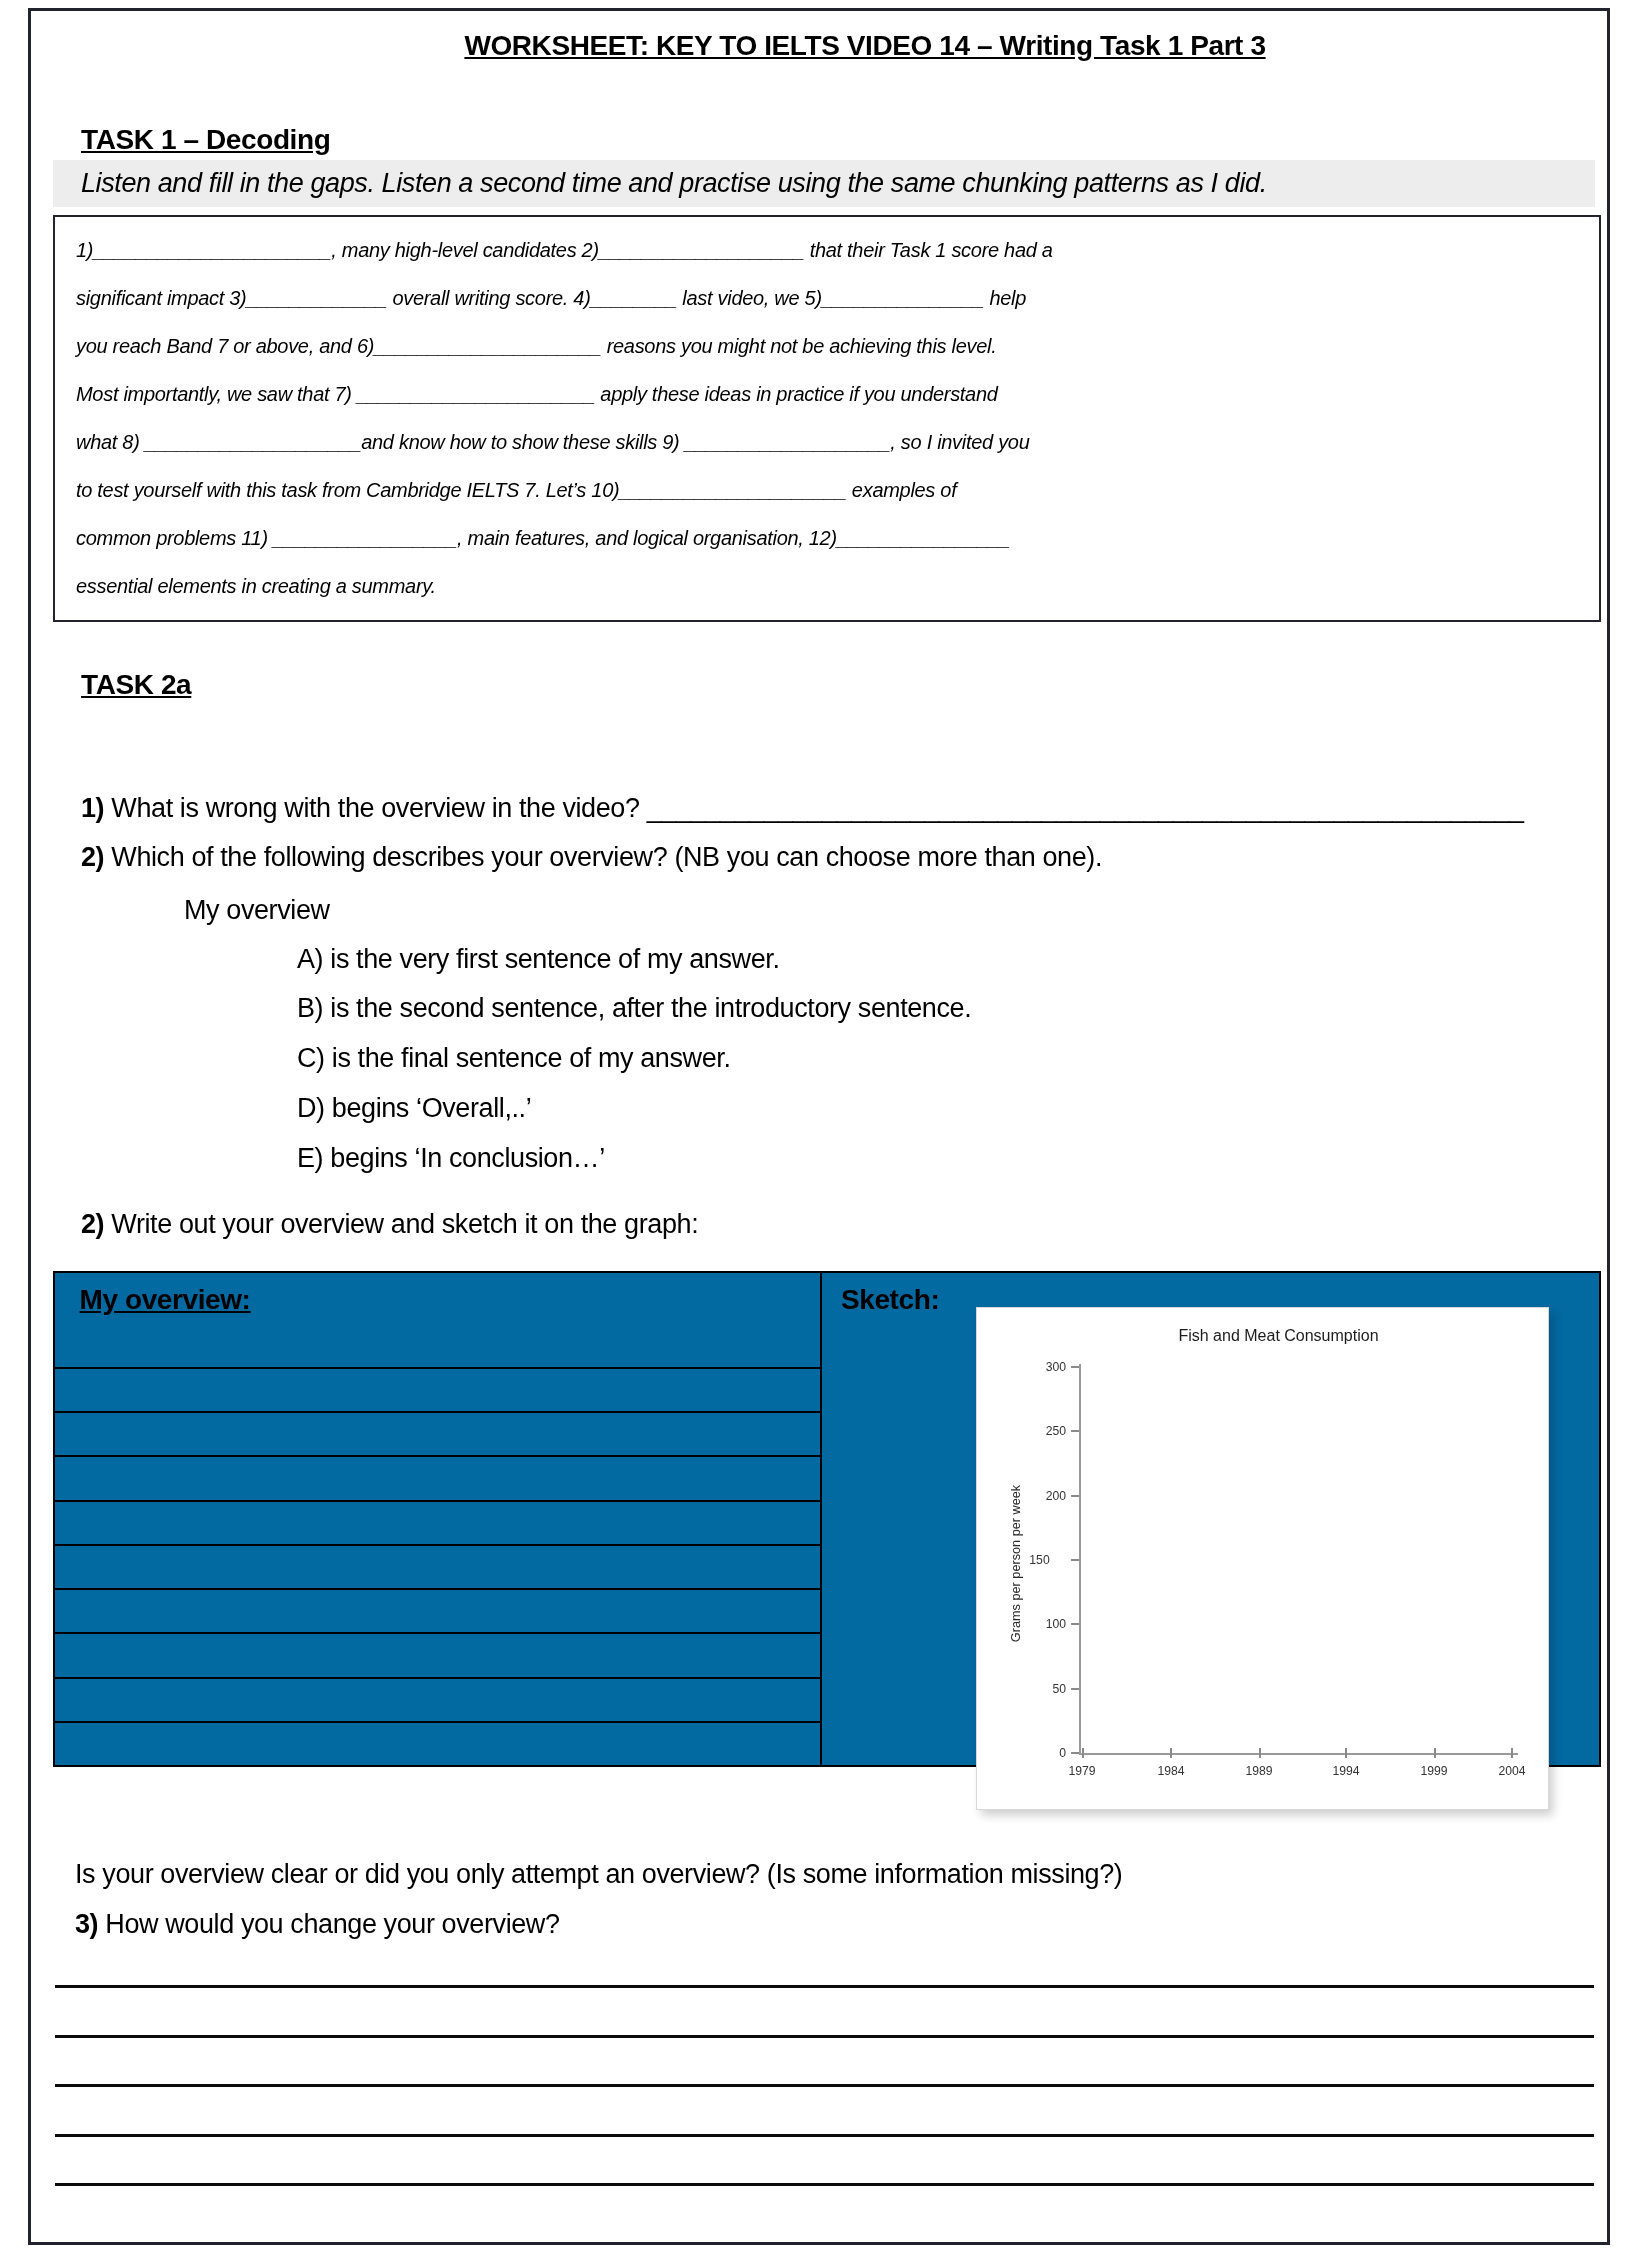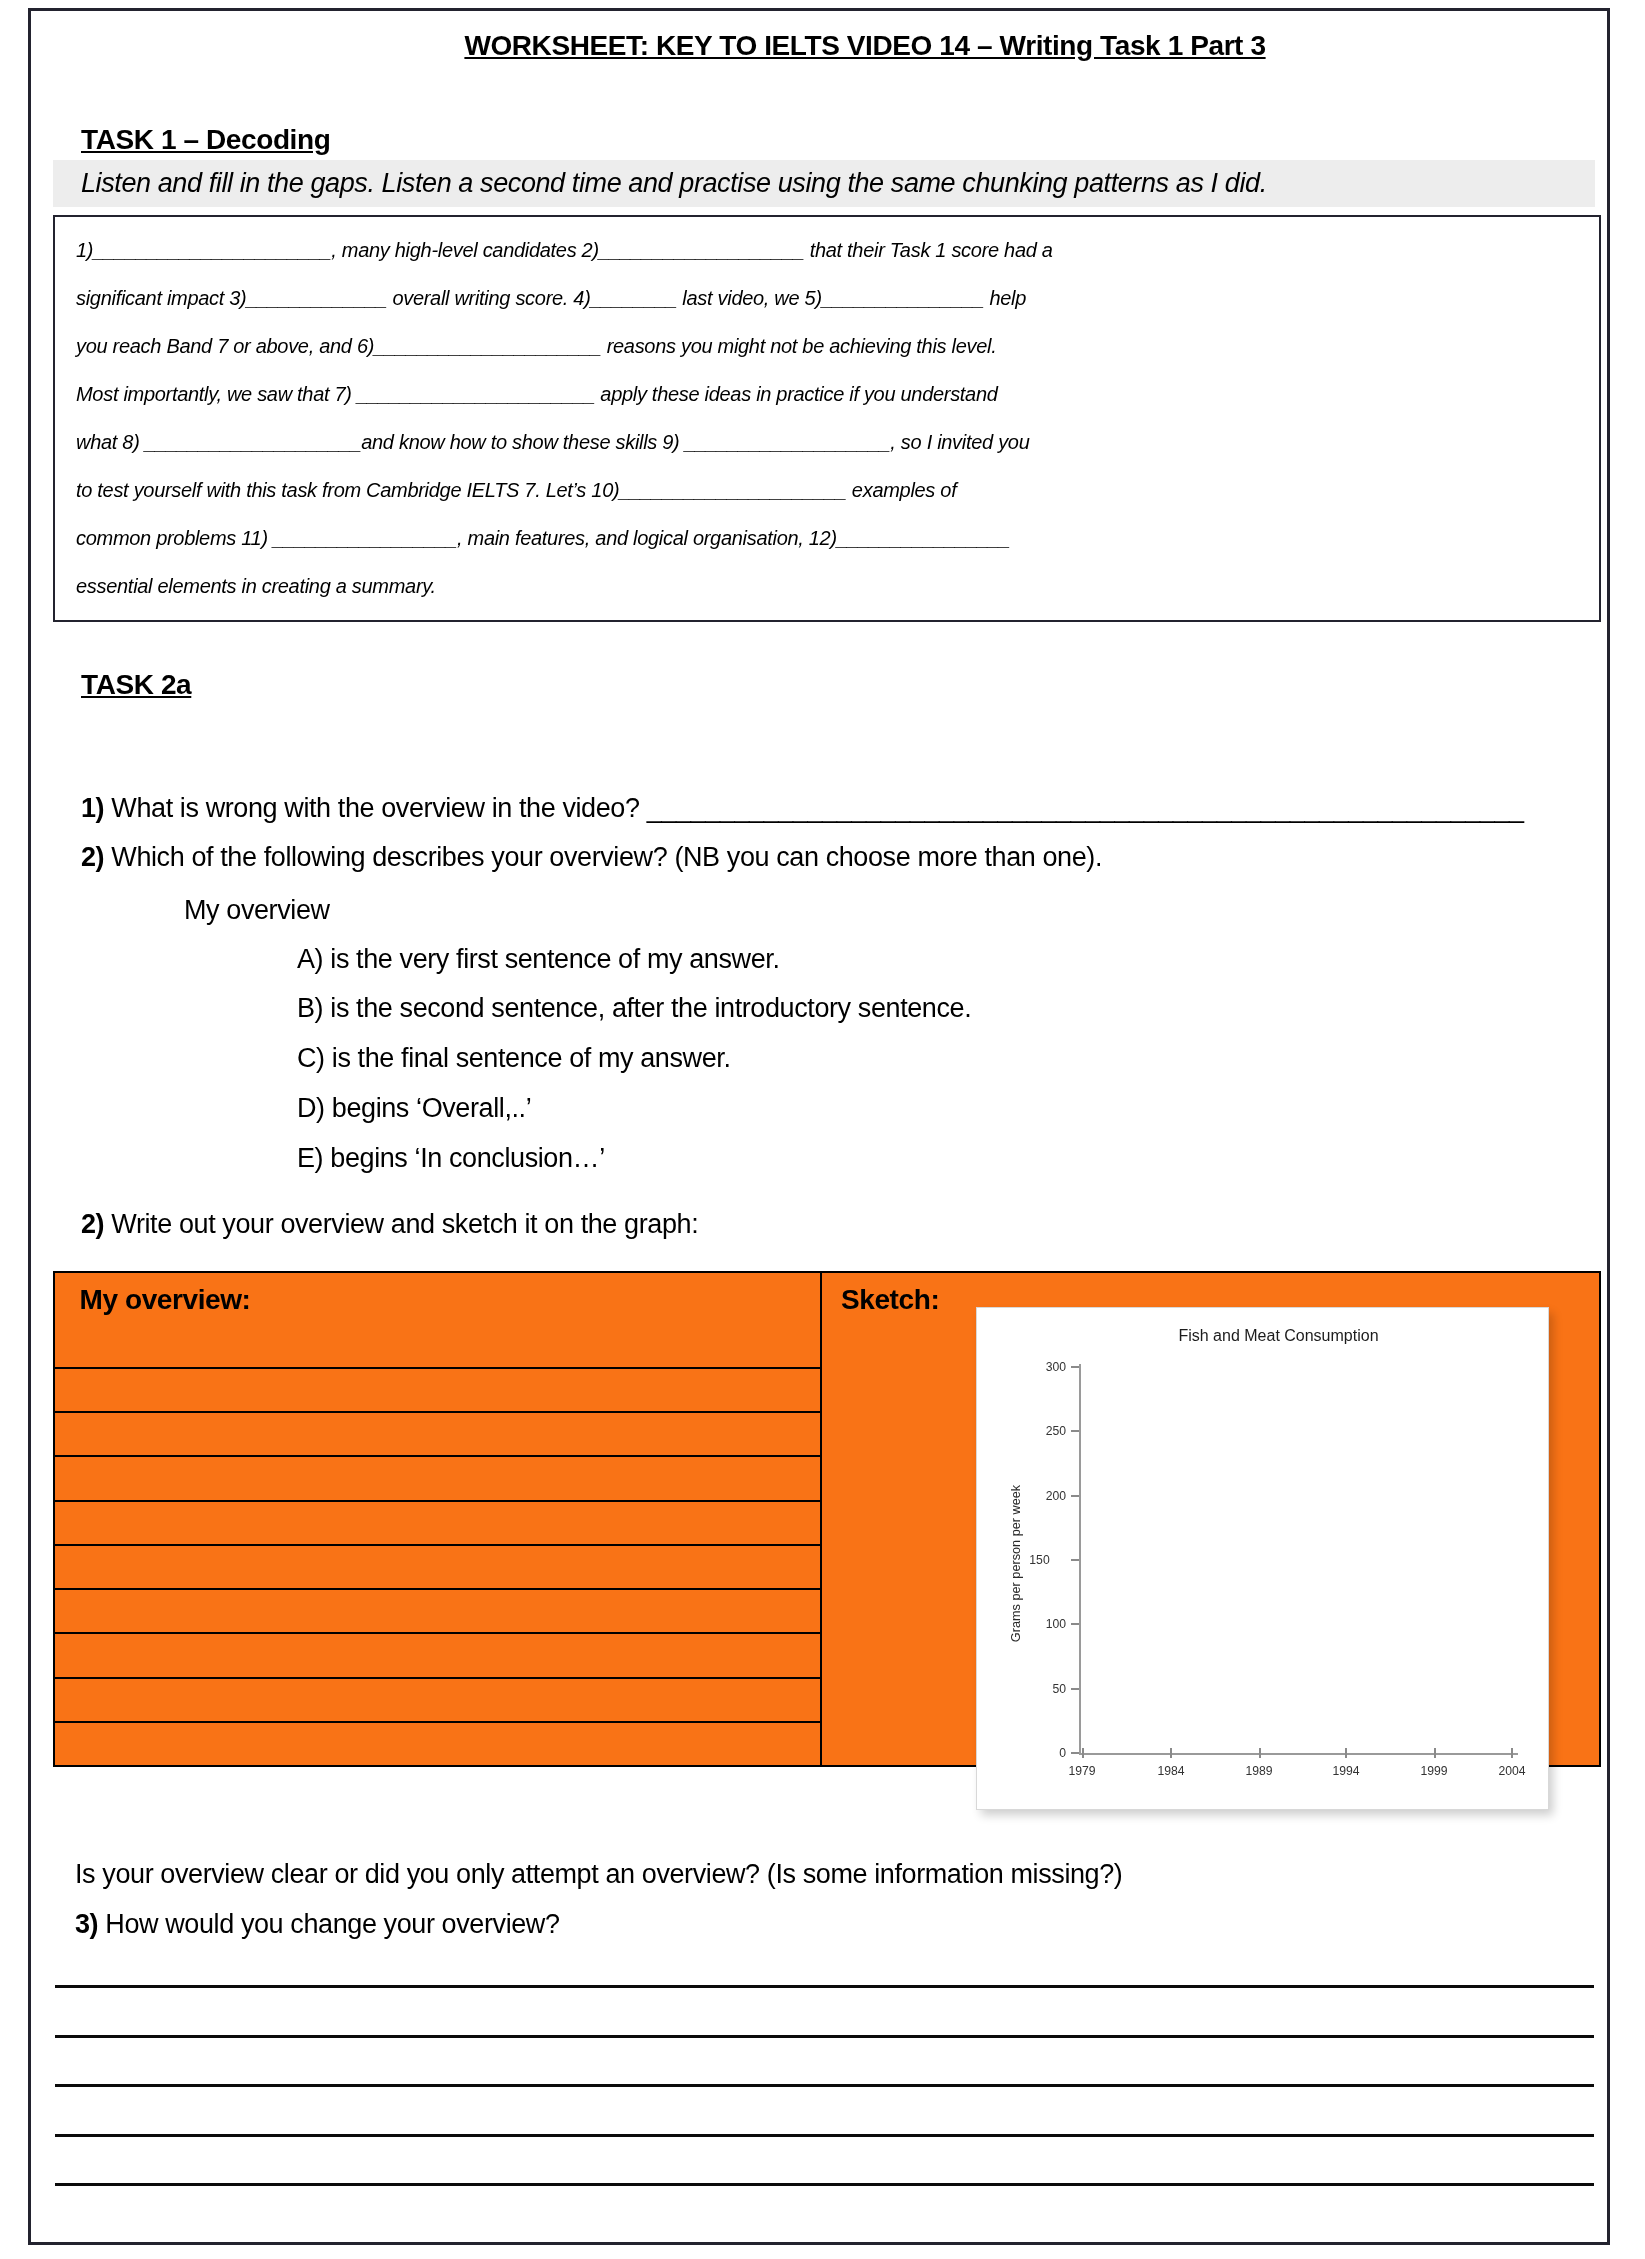--- a/index.html
+++ b/index.html
@@ -7,21 +7,21 @@
   .page{position:relative;width:1646px;height:2260px;background:#fff;overflow:hidden;}
   .frame{position:absolute;left:28px;top:7.5px;width:1582px;height:2237px;border:3.8px solid #23232f;box-sizing:border-box;}
   .abs{position:absolute;}
   .title{left:0;top:30px;width:100%;text-align:center;font-weight:bold;font-size:28px;text-decoration:underline;letter-spacing:-0.4px;margin-left:42px;}
   .heading{font-weight:bold;font-size:28px;text-decoration:underline;letter-spacing:-0.4px;}
   .band{left:53px;width:1542px;height:47px;background:#ededed;display:flex;align-items:center;box-sizing:border-box;padding-left:28px;font-style:italic;font-size:27px;letter-spacing:-0.4px;}
   .gapbox{left:53px;top:215px;width:1548px;height:407px;border:2.8px solid #23232f;box-sizing:border-box;padding:9.4px 19px 0 21px;font-style:italic;font-size:20px;line-height:48px;white-space:nowrap;overflow:hidden;letter-spacing:-0.3px;}
   .qline{font-size:27px;letter-spacing:-0.4px;white-space:nowrap;overflow:hidden;}
   .qnum{font-weight:bold;}
   .option{font-size:27px;letter-spacing:-0.4px;}
-  .ovtable{left:53px;top:1271px;width:1548px;height:496px;border:2.8px solid #000;box-sizing:border-box;display:flex;background:#f97316;}
+  .ovtable{left:53px;top:1271px;width:1548px;height:496px;border:2.8px solid #000;box-sizing:border-box;display:flex;background:#0369a1;text-decoration:underline;}
   .ovleft{width:767px;border-right:2.8px solid #000;box-sizing:border-box;display:flex;flex-direction:column;}
   .ovhead{height:94px;font-weight:bold;font-size:28px;padding:11.3px 0 0 24.5px;box-sizing:border-box;letter-spacing:-0.4px;}
   .ovrow{border-top:2.8px solid #000;flex:1;}
   .ovright{flex:1;position:relative;}
   .sketchlabel{position:absolute;left:19px;top:11.3px;font-weight:bold;font-size:28px;letter-spacing:-0.4px;}
   .graphbox{position:absolute;left:154px;top:34px;width:573px;height:503px;background:#fff;border:1.9px solid #d8d8d8;box-shadow:4.7px 5.6px 9.4px rgba(0,0,0,0.20);box-sizing:border-box;}
   .gtitle{position:absolute;left:113px;top:19px;width:377px;text-align:center;font-size:16px;color:#1c1c1c;}
   .ylab{position:absolute;left:-68px;top:247px;width:217px;height:17px;text-align:center;font-size:12.7px;color:#2a2a2a;transform:rotate(-90deg);}
   .ytlab{position:absolute;left:36px;width:53px;text-align:right;font-size:12.2px;color:#333;}
   .ytick{position:absolute;left:94px;width:7.5px;height:1.9px;background:#8a8a8a;}

